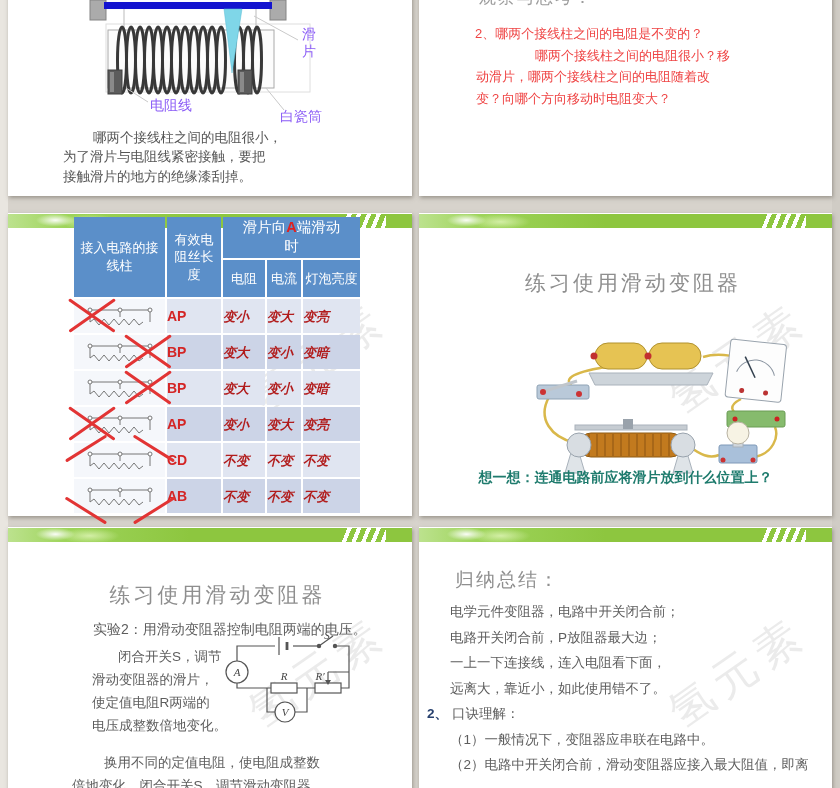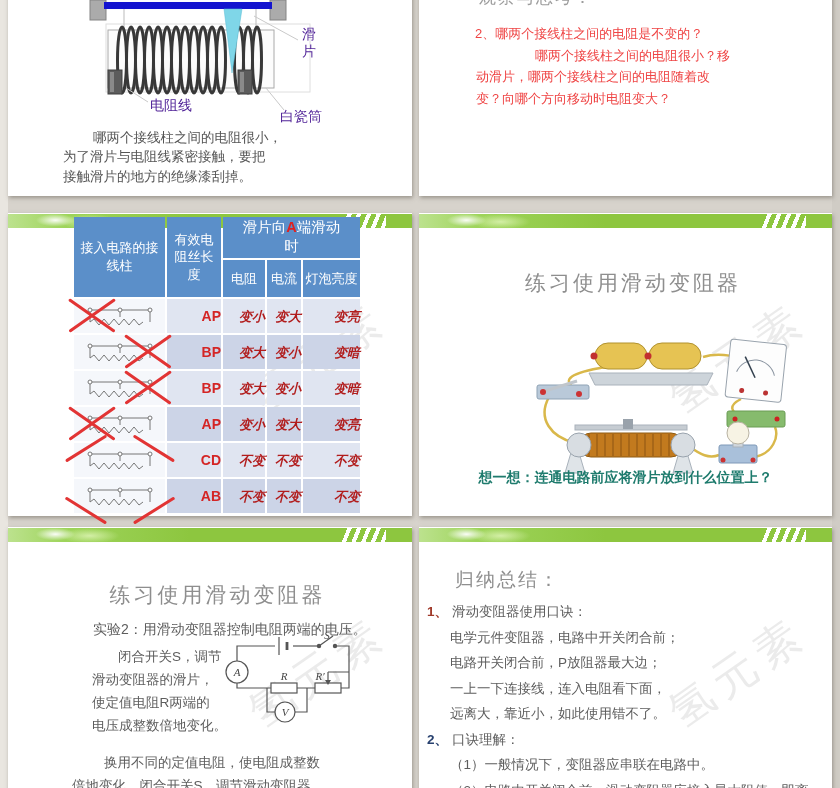--- a/index.html
+++ b/index.html
@@ -27,37 +27,37 @@
     background:
       radial-gradient(ellipse 28px 9px at 34% 45%, rgba(255,255,255,.95), rgba(255,255,255,0) 70%),
       radial-gradient(ellipse 40px 10px at 65% 55%, rgba(214,240,170,.95), rgba(214,240,170,0) 75%)}
   .banner::after{content:"";position:absolute;right:26px;top:0;width:44px;height:100%;
     background:repeating-linear-gradient(112deg, rgba(255,255,255,0) 0 5px, #fff 5px 9px)}
 
   .wm{position:absolute;right:16px;top:116px;font-size:44px;letter-spacing:8px;
       color:rgba(130,130,130,.16);transform:rotate(-35deg);pointer-events:none;white-space:nowrap}
 
   
-  .diag-label{position:absolute;color:#4c1d95;font-size:14px}
+  .diag-label{position:absolute;color:#8b5cf6;font-size:14px}
   #lbl-slider{left:294px;top:26px;width:16px;line-height:17px;word-break:break-all}
   #lbl-wire{left:142px;top:97px}
   #lbl-tube{left:272px;top:108px}
   .caption{position:absolute;left:55px;top:128px;font-size:13.5px;line-height:19.3px;color:#555}
   .caption .ind{margin-left:30px}
 
   
   .obs-title{position:absolute;left:60px;top:-14px;font-size:17px;color:#9c9c9c;letter-spacing:2px}
   .obs-line{position:absolute;font-size:13px;color:#ef4444;white-space:nowrap}
 
   
   .rtable{position:absolute;left:64px;top:2px;border-collapse:separate;border-spacing:2px;table-layout:fixed}
   .rtable th{background:#5b8fc9;color:#fff;font-weight:normal;font-size:13px;line-height:1.35;
              text-align:center;vertical-align:middle;padding:0 2px}
   .rtable th.grp{font-size:14.5px}
-  .rtable td{text-align:right;vertical-align:middle;padding:0}
+  .rtable td{text-align:left;vertical-align:middle;padding:0}
   .r-odd  td{background:#e0e5f1}
   .r-even td{background:#ccd4e7}
   .r-odd td.ccell,.r-even td.ccell{background:#f5f7fb}
   .letter{color:#d42525;font-weight:bold;font-size:14px}
   .result{color:#b11c1c;font-weight:bold;font-size:13px;font-family:"DejaVu Serif",serif;font-style:italic}
   .redA{color:#e02020;font-weight:bold}
   .circ{position:relative;width:76px;height:30px;margin:0 auto}
   .circ i{position:absolute;height:2.5px;width:0;background:#e23434;border-radius:2px}
   .mark-x-left  .circ i.a{left:-18px;top:13px;width:56px;transform:rotate(35deg)}
   .mark-x-left  .circ i.b{left:-18px;top:13px;width:56px;transform:rotate(-35deg)}
@@ -410,21 +410,20 @@
     <div>倍地变化，闭合开关S，调节滑动变阻器</div>
 
   </div>
 </div>
 
 <div class="slide" id="s6">
   <div class="banner"></div>
   <div class="wm">氢元素</div>
   <div class="sum-title">归纳总结：</div>
   <div class="sum-list">
-    <div><span class="no1">1、</span><span>滑动变阻器使用口诀：</span></div>
     <div class="sub">电学元件变阻器，电路中开关闭合前；</div>
     <div class="sub">电路开关闭合前，P放阻器最大边；</div>
     <div class="sub">一上一下连接线，连入电阻看下面，</div>
     <div class="sub">远离大，靠近小，如此使用错不了。</div>
     <div><span class="no2">2、</span><span>口诀理解：</span></div>
     <div class="sub">（1）一般情况下，变阻器应串联在电路中。</div>
     <div class="sub">（2）电路中开关闭合前，滑动变阻器应接入最大阻值，即离</div>
   </div>
 </div>
 

